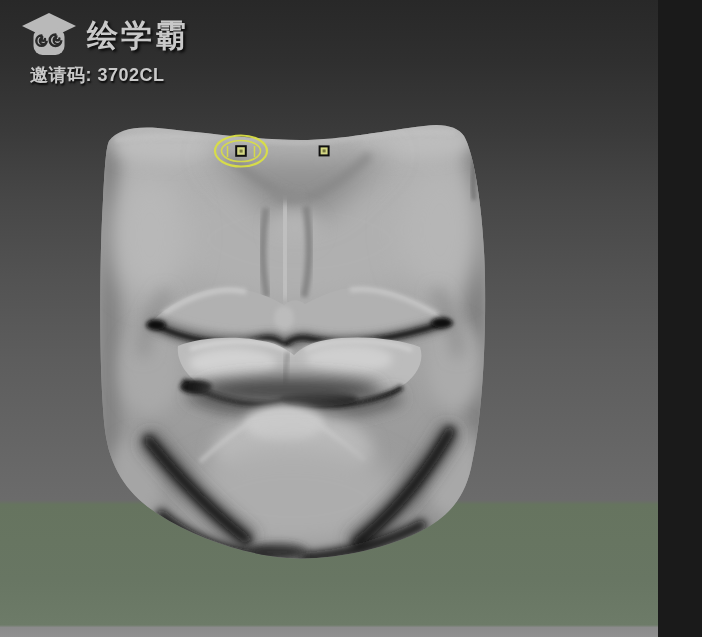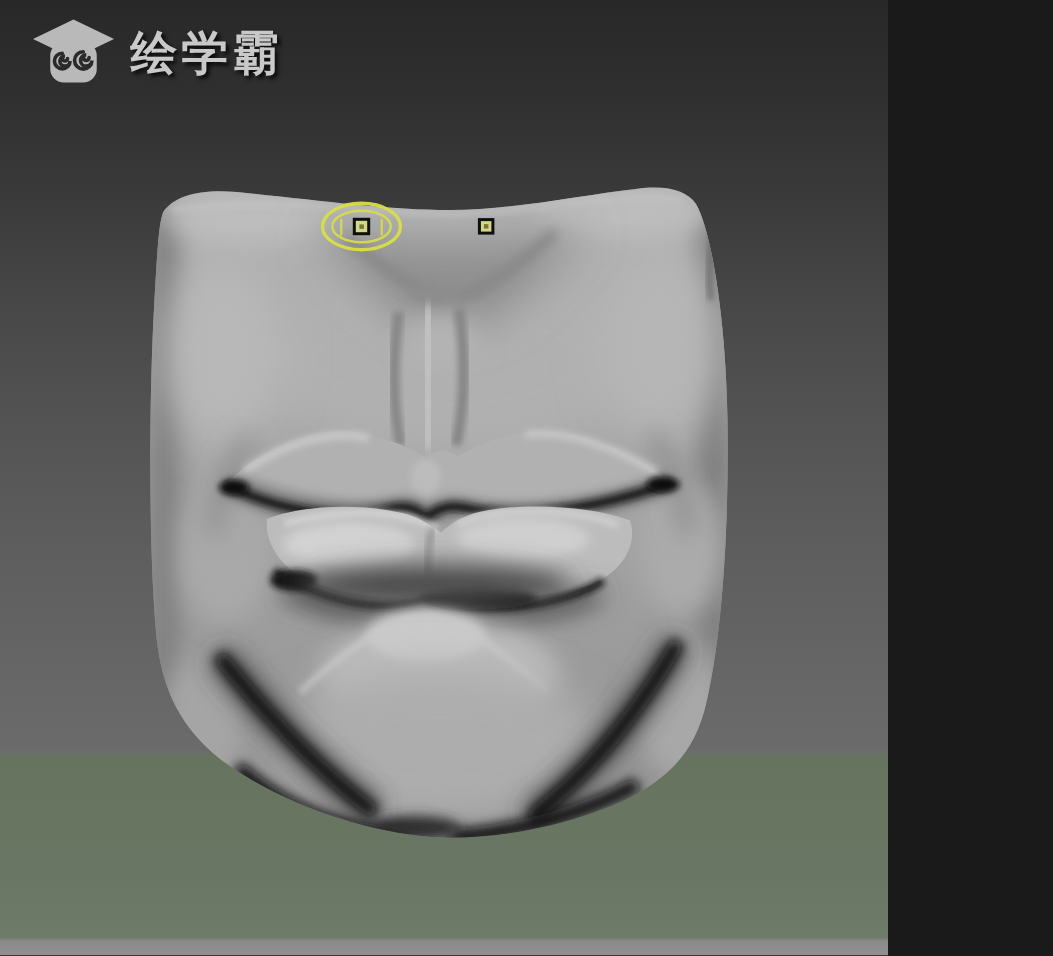--- a/index.html
+++ b/index.html
@@ -2,21 +2,21 @@
 <html style="--background-top: #282828; --background-mid: #5d5d5d; --background-green: #66745f; --background-bottom-strip: #8b8b8b; --model-highlight: #c8c8c8; --model-base: #a6a6a6; --crease-dark: #111111; --cursor-accent: #d9de44; --cursor-square-fill: #d4d783; --logo-text: #c9c9c9;"><head>
 <meta charset="utf-8">
 <style>
   html, body {
     margin: 0;
     padding: 0;
     background: #1a1a1a;
   }
   .screen {
     position: relative;
-    width: 592px;
+    width: 658px;
     height: 637px;
     overflow: hidden;
     font-family: "Liberation Sans", "DejaVu Sans", sans-serif;
   }
   
   .viewport {
     position: absolute;
     inset: 0;
     background: linear-gradient(180deg,
       var(--background-top, #282828) 0%,
@@ -216,15 +216,16 @@
   <div class="watermark">
     <div class="logo-row">
       <svg width="58" height="46" viewBox="0 0 58 46">
         <polygon points="29,1 56,14 29,27 2,14" fill="#b9b9b9"></polygon>
         <rect x="13.5" y="16" width="31" height="27" rx="9" fill="#b9b9b9"></rect>
         <path d="M 21.5 23.5 a 5.2 5.2 0 1 0 5.2 5.2 a 3.4 3.4 0 1 1 -3.4 -3.4 a 1.7 1.7 0 1 0 1.7 1.7" fill="none" stroke="#2a2a2a" stroke-width="2.4" stroke-linecap="round"></path>
         <path d="M 35.5 22.5 a 5.8 5.8 0 1 0 5.8 5.8 a 3.8 3.8 0 1 1 -3.8 -3.8 a 1.9 1.9 0 1 0 1.9 1.9" fill="none" stroke="#2a2a2a" stroke-width="2.4" stroke-linecap="round"></path>
       </svg>
       <span class="brand-title">绘学霸</span>
     </div>
+    <div class="invite-line">邀请码: 3702CL</div>
   </div>
 
 </div>
 
 </body></html>

